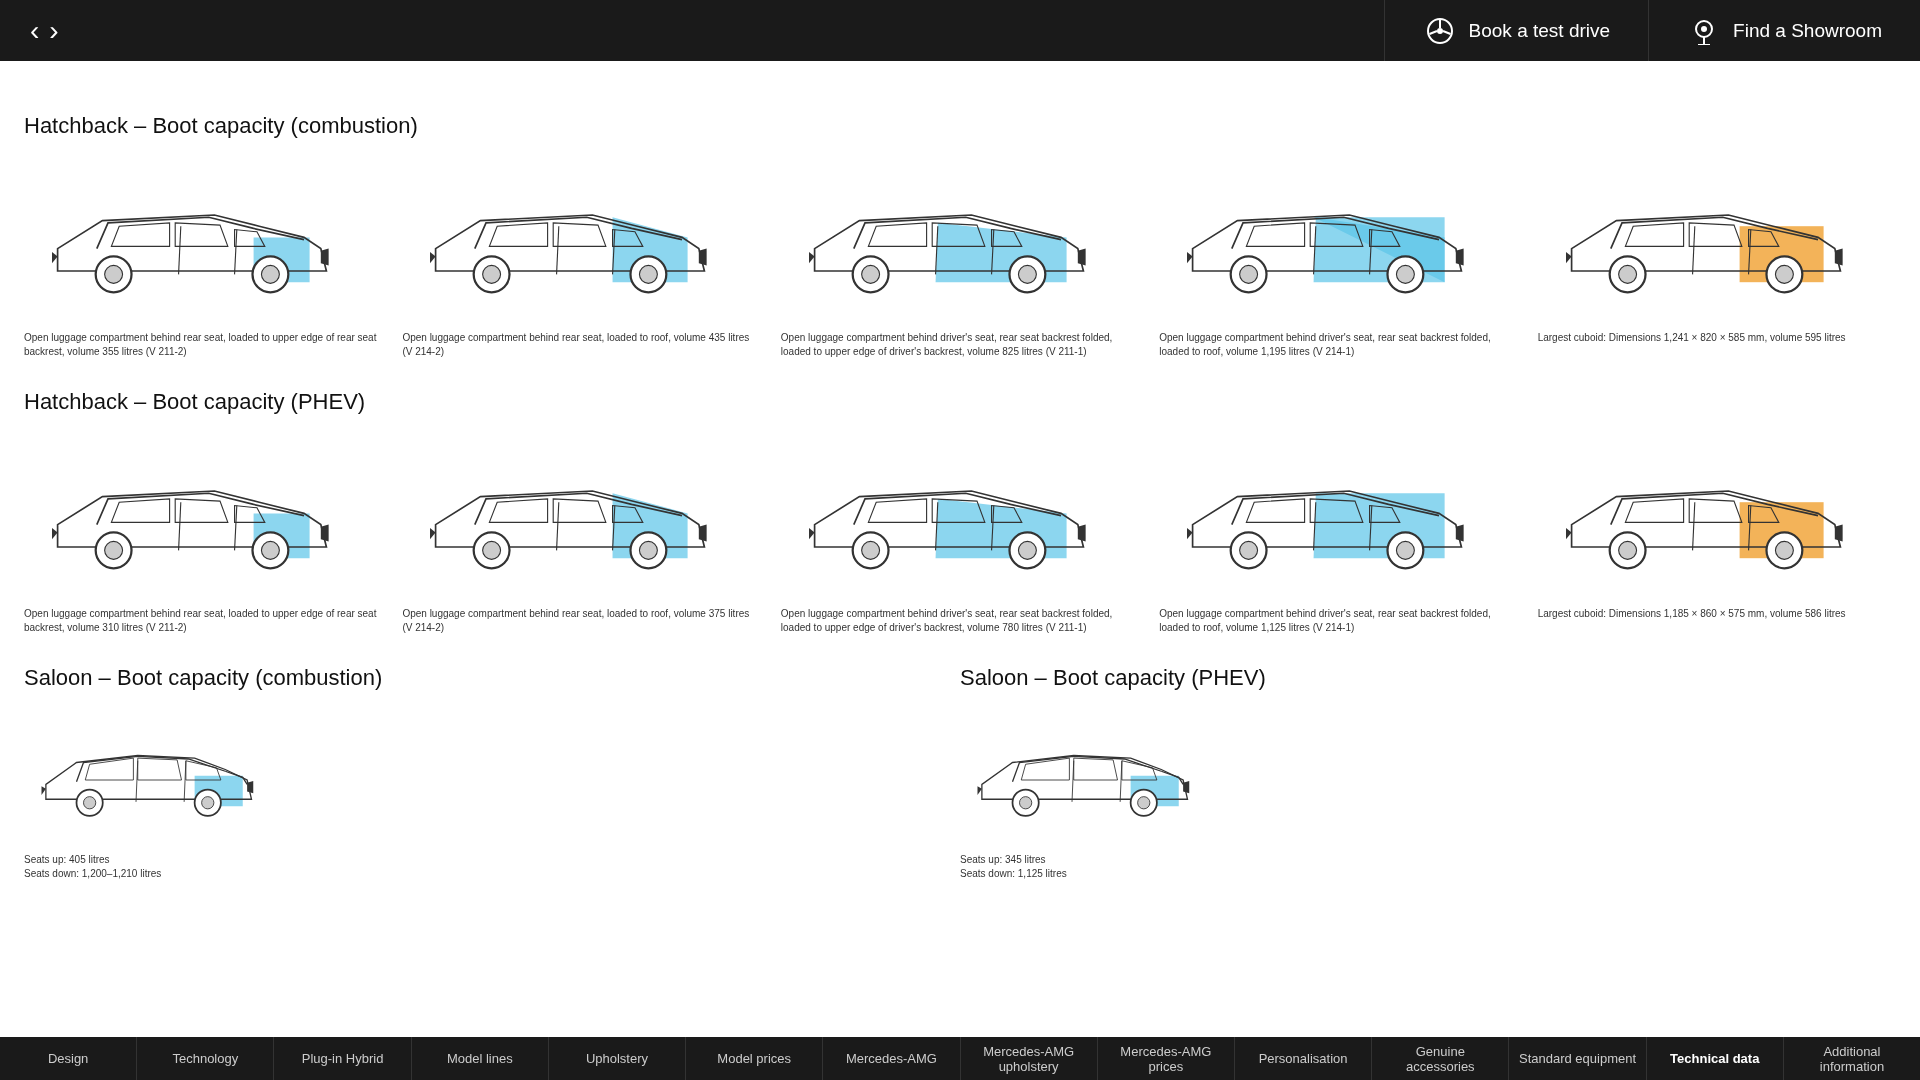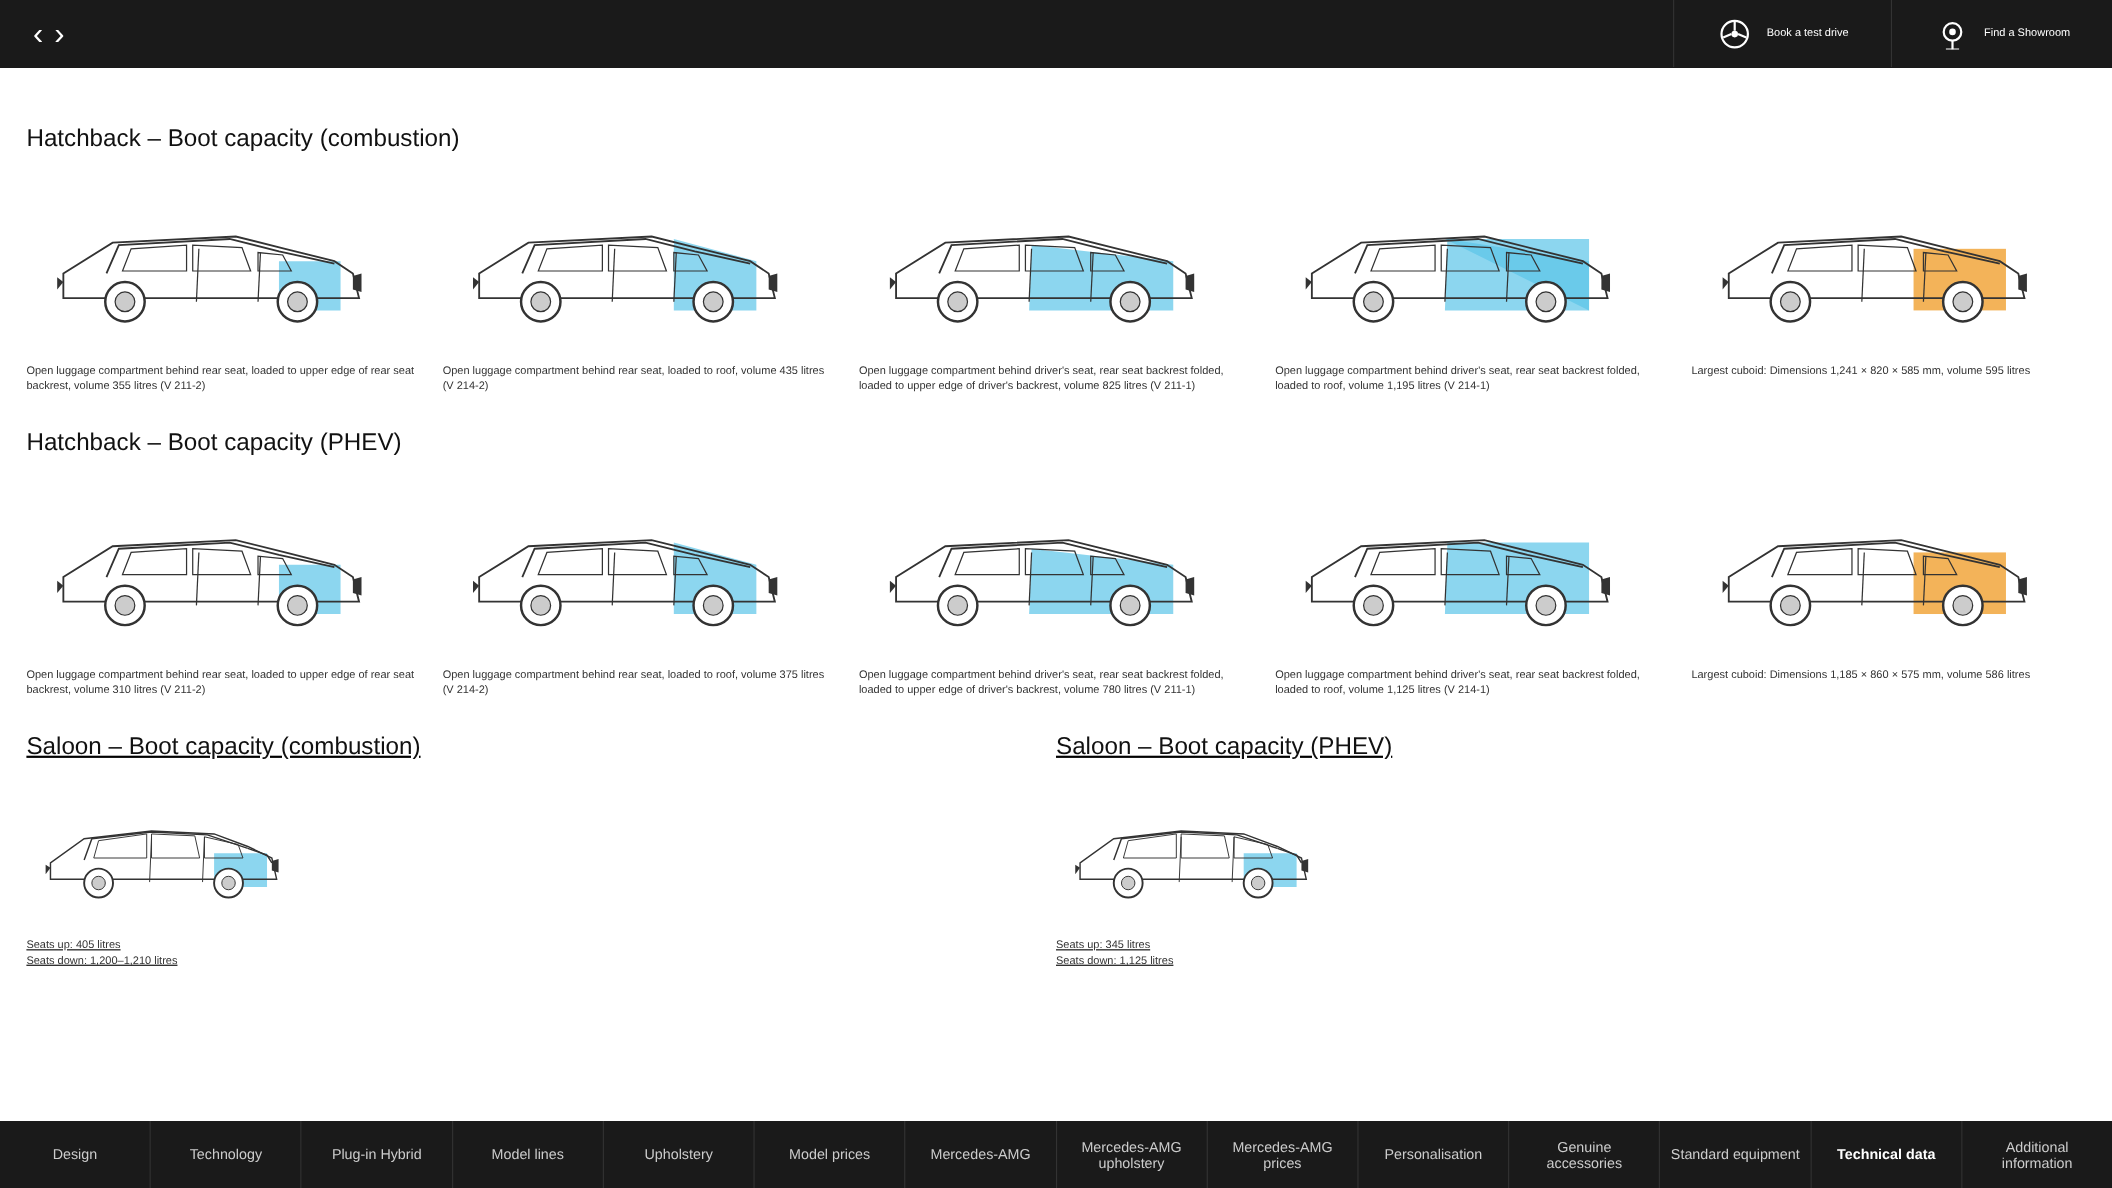--- a/index.html
+++ b/index.html
@@ -38,21 +38,21 @@
     .nav-action {
       display: flex;
       align-items: center;
       gap: 12px;
       padding: 0 38px;
       height: 100%;
       cursor: pointer;
       border-left: 1px solid #333;
       color: #fff;
       text-decoration: none;
-      font-size: 10px;
+      font-size: 19px;
       text-align: center;
     }
     .nav-icon {
       width: 34px;
       height: 34px;
       display: flex;
       align-items: center;
       justify-content: center;
     }
     .nav-icon svg { fill: #fff; }
@@ -102,21 +102,21 @@
 
     
     .section-block {
       margin-bottom: 30px;
     }
 
     
     .bottom-nav {
       position: fixed;
       bottom: 0; left: 0; right: 0;
-      height: 61px;
+      height: 43px;
       background: #1a1a1a;
       display: flex;
       align-items: stretch;
       z-index: 100;
     }
     .bottom-nav-item {
       flex: 1;
       display: flex;
       align-items: center;
       justify-content: center;
@@ -136,21 +136,20 @@
     
     .car-svg {
       width: 100%;
       height: 150px;
     }
 
     
     .saloon-grid {
       display: flex;
       gap: 0;
-      text-decoration: underline;
     }
     .saloon-half {
       flex: 1;
     }
     .saloon-half .car-grid {
       max-width: 440px;
     }
 
   </style>
 </head>

